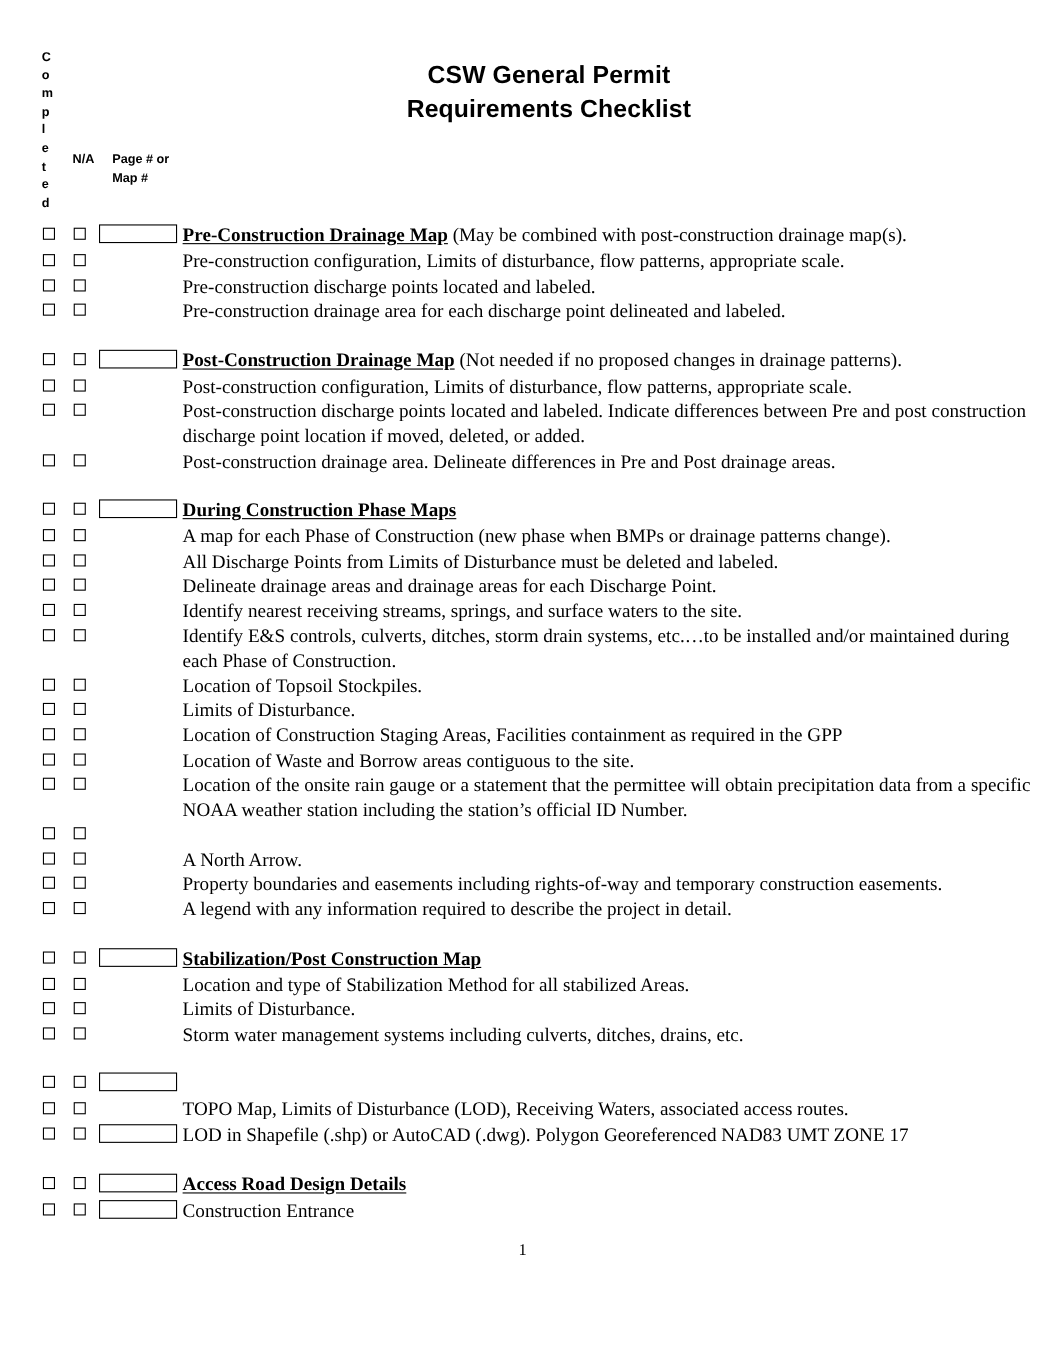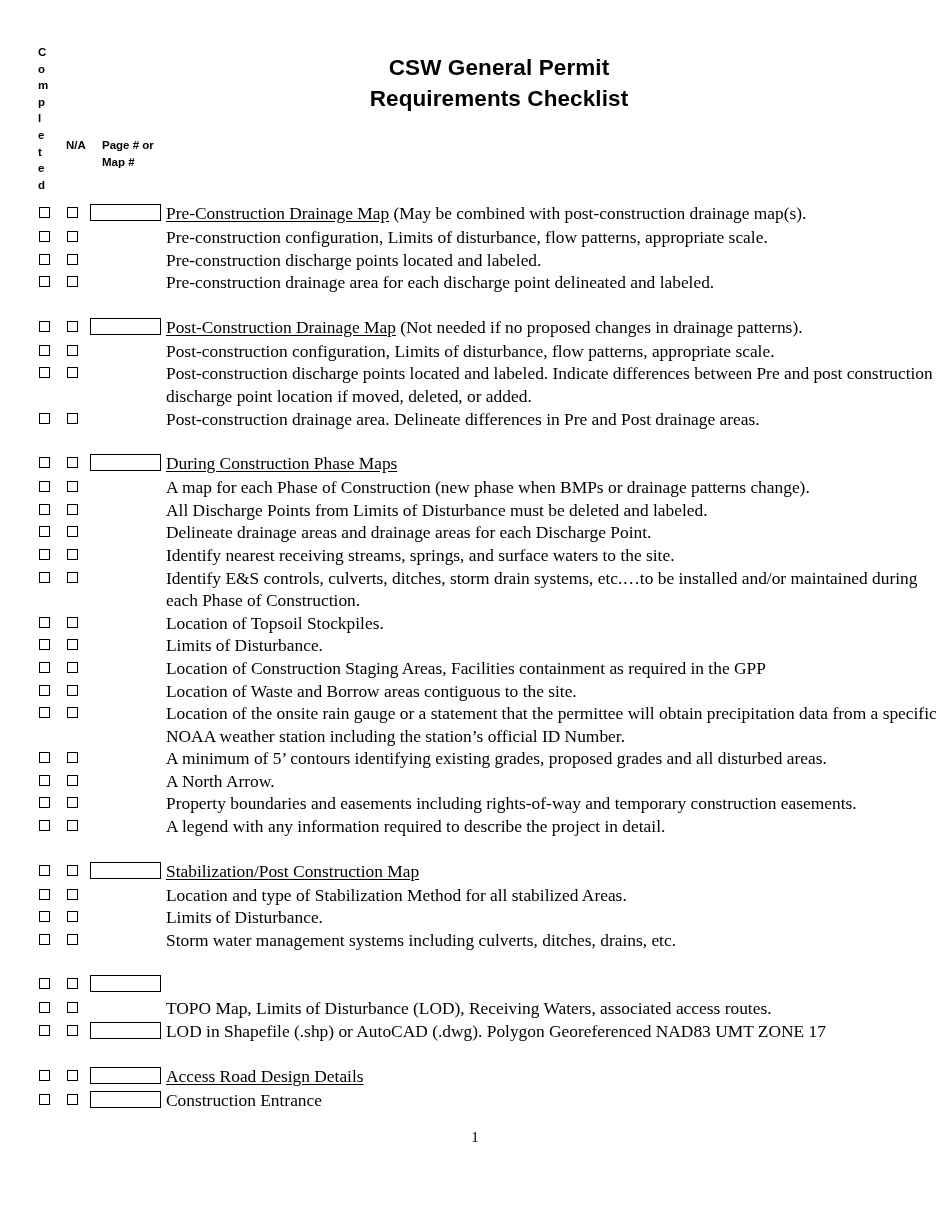--- a/index.html
+++ b/index.html
@@ -115,21 +115,21 @@
   }
 
   .txt {
     display: block;
     font-size: 17.4px;
     line-height: 22.6px;
     font-family: "Liberation Serif", "DejaVu Serif", serif;
   }
 
   .sec-title {
-    font-weight: normal;
+    font-weight: bold;
     text-decoration: underline;
     text-underline-offset: 2px;
   }
   .sec-note { font-weight: normal; text-decoration: none; }
 
   
   .footer-page {
     position: absolute;
     left: 0;
     top: 1129px;
@@ -263,21 +263,20 @@
         <span class="txt">Location of Waste and Borrow areas contiguous to the site.</span>
       </div>
       <div class="row">
         <span class="cb c1"></span>
         <span class="cb c2"></span>
         <span class="txt">Location of the onsite rain gauge or a statement that the permittee will obtain precipitation data from a specific NOAA weather station including the station’s official ID Number.</span>
       </div>
       <div class="row">
         <span class="cb c1"></span>
         <span class="cb c2"></span>
-        <span class="txt">A minimum of 5’ contours identifying existing grades, proposed grades and all disturbed areas.</span>
       </div>
       <div class="row">
         <span class="cb c1"></span>
         <span class="cb c2"></span>
         <span class="txt">A North Arrow.</span>
       </div>
       <div class="row">
         <span class="cb c1"></span>
         <span class="cb c2"></span>
         <span class="txt">Property boundaries and easements including rights-of-way and temporary construction easements.</span>

